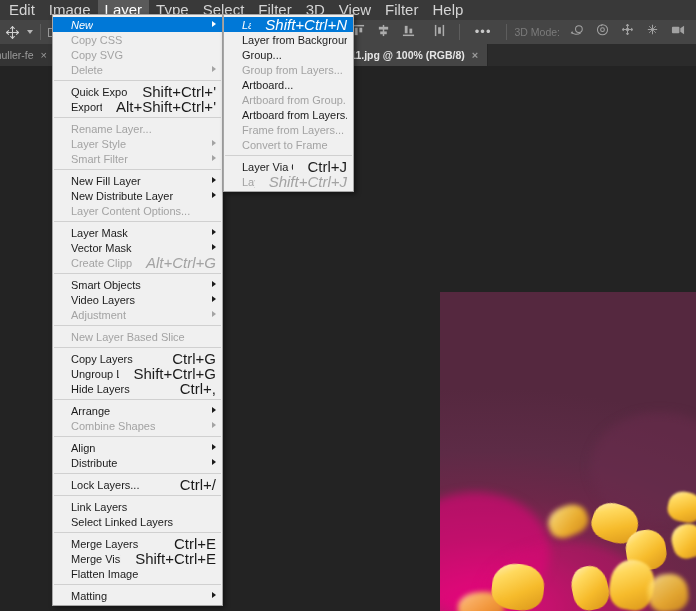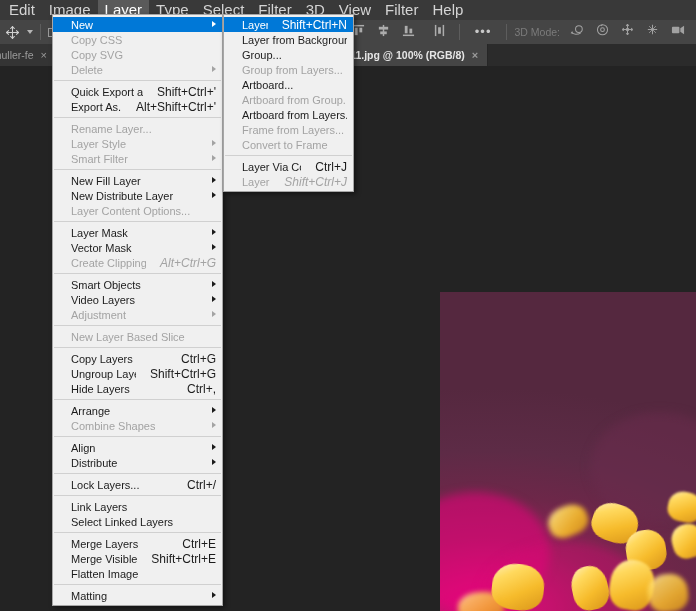--- a/index.html
+++ b/index.html
@@ -176,26 +176,26 @@
     position: relative;
     display: flex;
     align-items: center;
     height: 15px;
     padding: 0 6px 0 18px;
     font-size: 11px;
     color: #1b1b1b;
     white-space: nowrap;
   }
   .mi.disabled { color: #a3a3a3; }
-  .mi.sel { background: #0078d7; color: #ffffff; }
+  .mi.sel { background: #0078d7; color: #ffffff; font-style: italic; }
   .mi .mi-label { flex: 0 1 auto; overflow: hidden; }
   .mi .mi-accel {
     margin-left: auto;
     padding-left: 14px;
-    font-size: 12px;
+    font-size: 15px;
     color: #1b1b1b;
   }
   .mi.disabled .mi-accel { color: #a3a3a3; font-style: italic; }
   .mi.sel .mi-accel { color: #ffffff; }
   .mi .arrow {
     position: absolute;
     right: 6px; top: 50%;
     margin-top: -3.5px;
     width: 0; height: 0;
     border-top: 3.5px solid transparent;

